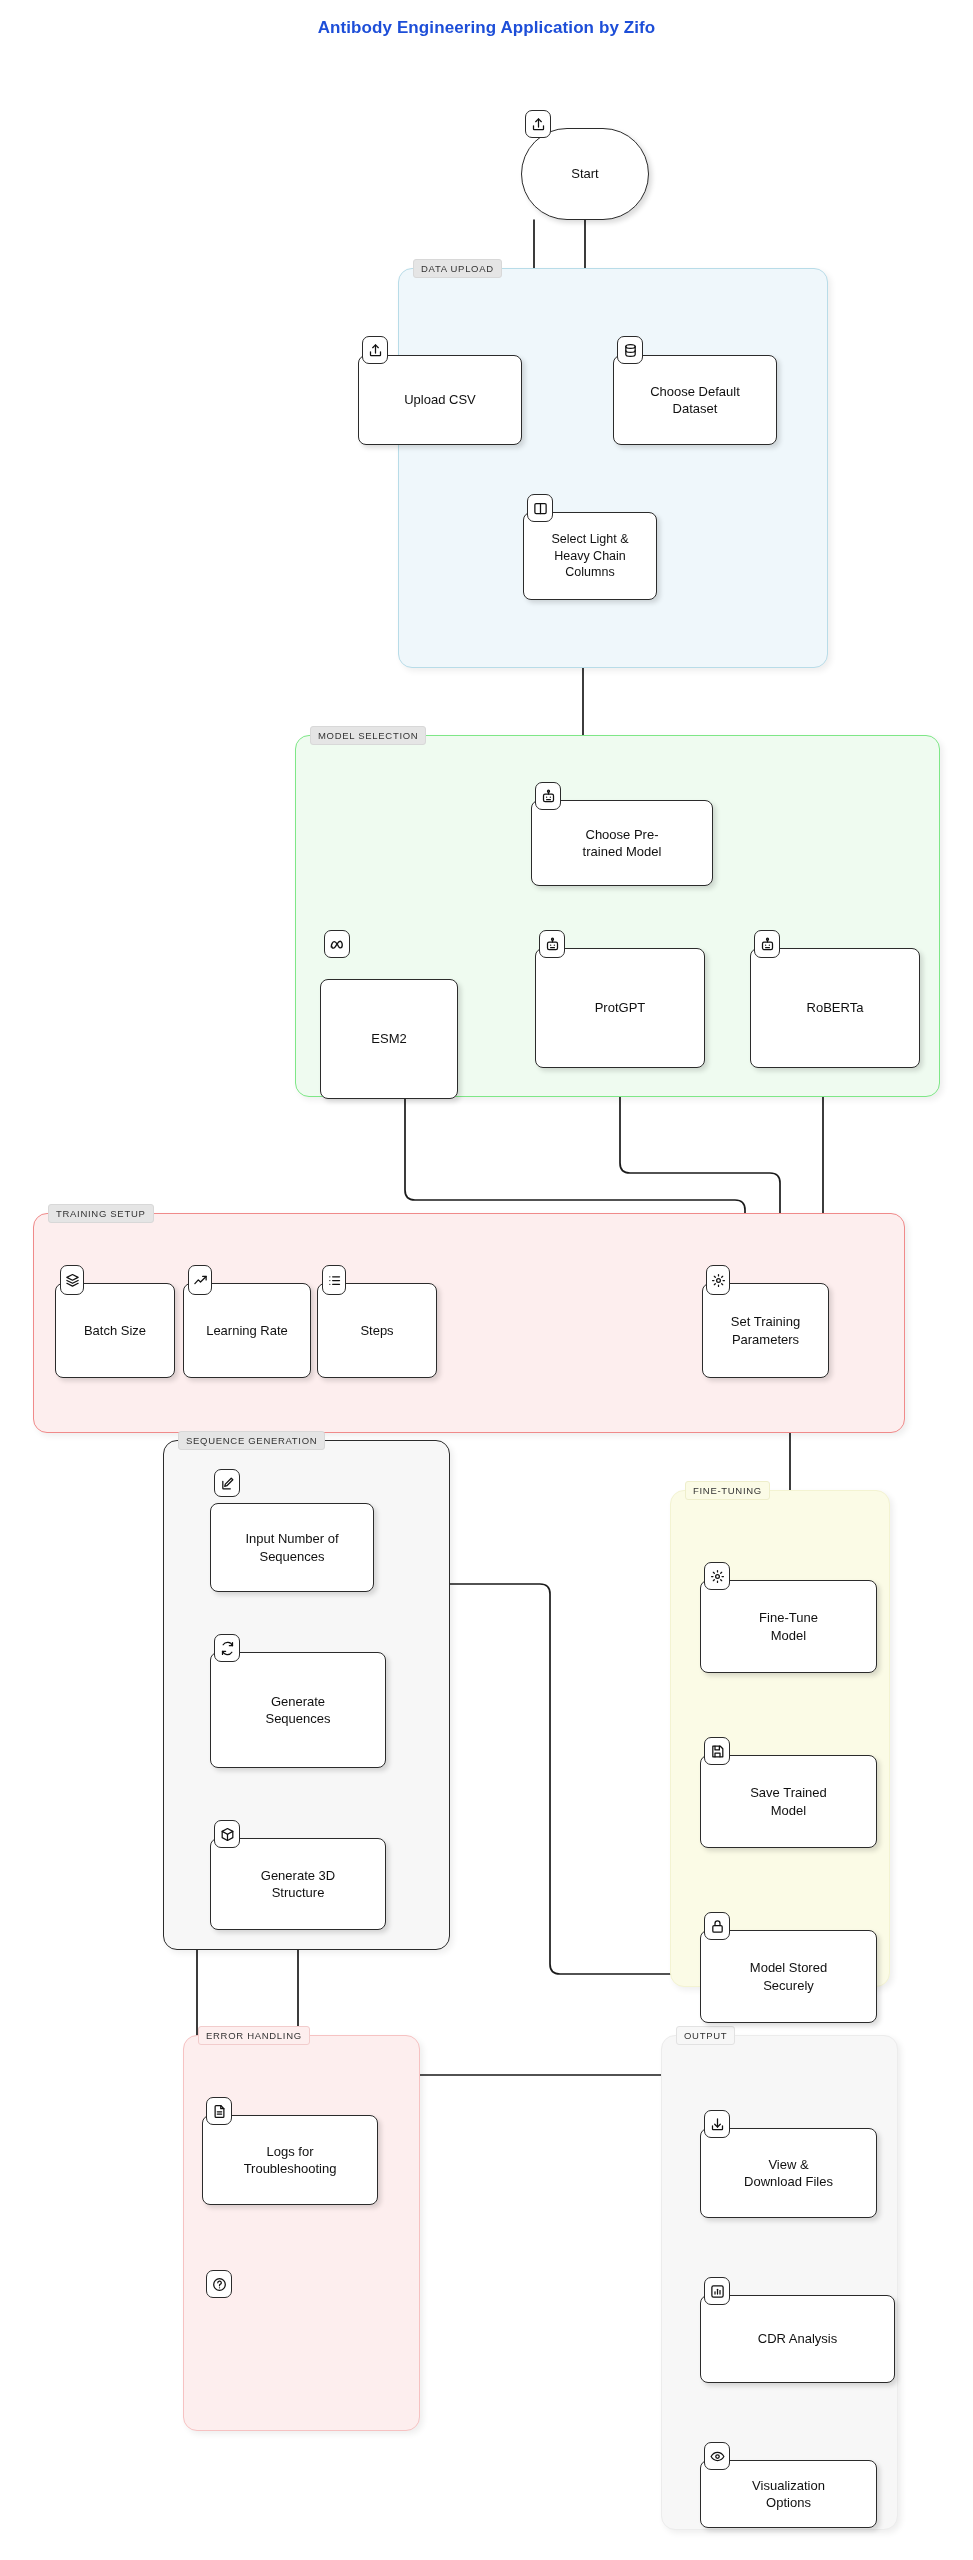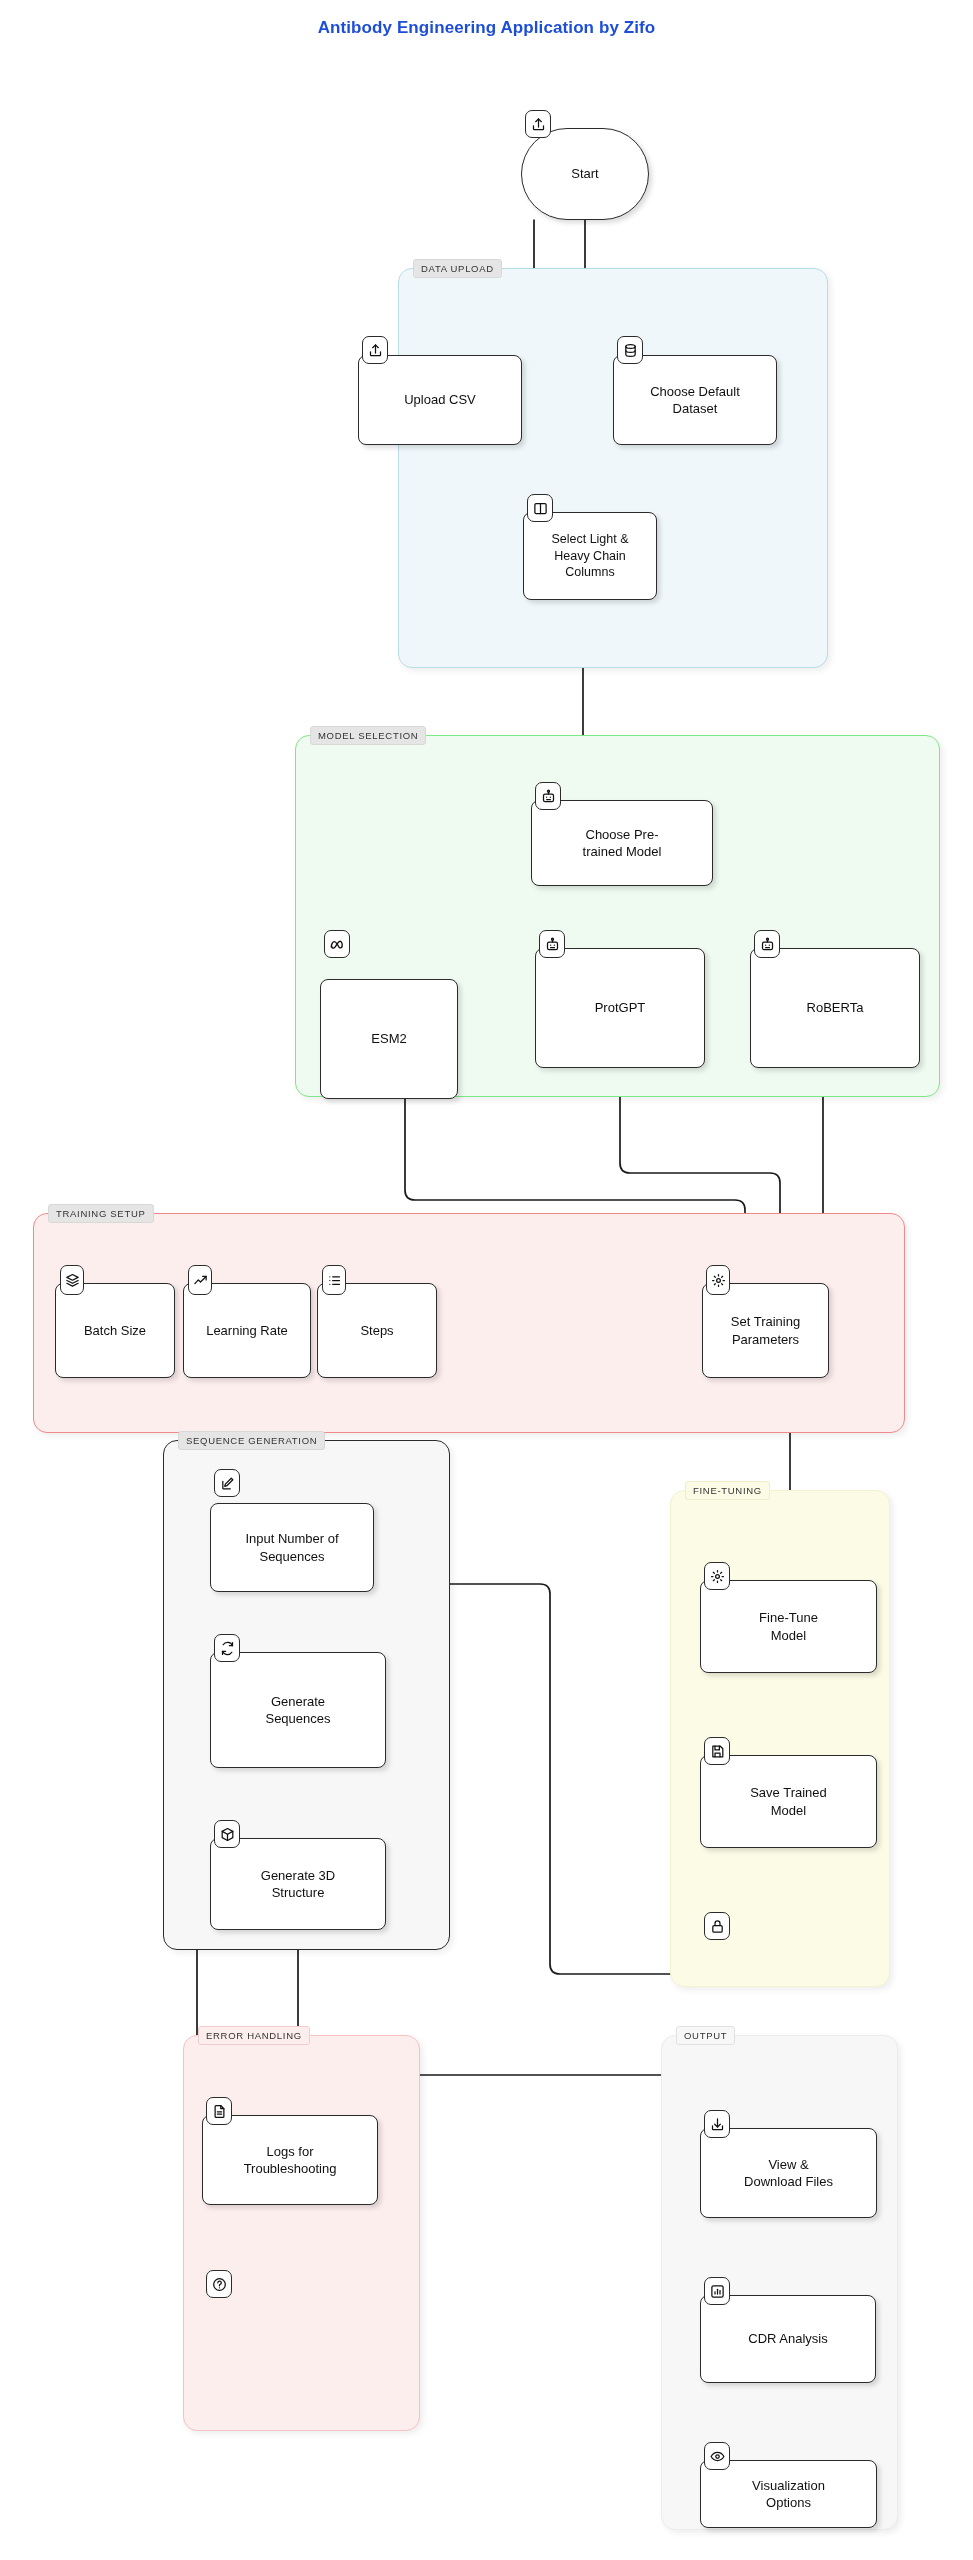--- a/index.html
+++ b/index.html
@@ -383,20 +383,24 @@
 Model</span>
   </div>
   <div class="badge" style="left:704px; top:1737px;">
     <svg width="15" height="15" viewBox="0 0 24 24" fill="none" stroke="#111" stroke-width="2" stroke-linecap="round" stroke-linejoin="round">
       <path d="M4.5 3.5h12L20.5 7.5v13h-16z"></path>
       <path d="M8 3.5v6h7v-6"></path>
         <path d="M8 20.5v-6h8v6"></path>
     </svg>
   </div>
 
+  <div class="node" style="left:700px; top:1930px; width:177px; height:93px;">
+    <span class="node-label">Model Stored
+Securely</span>
+  </div>
   <div class="badge" style="left:704px; top:1912px;">
     <svg width="15" height="15" viewBox="0 0 24 24" fill="none" stroke="#111" stroke-width="2" stroke-linecap="round" stroke-linejoin="round">
       <rect x="4.5" y="10.5" width="15" height="10.5" rx="2"></rect>
       <path d="M8 10.5V7a4 4 0 0 1 8 0v3.5"></path>
     </svg>
   </div>
 
   <div class="node" style="left:202px; top:2115px; width:176px; height:90px;">
     <span class="node-label">Logs for
 Troubleshooting</span>
@@ -422,21 +426,21 @@
 Download Files</span>
   </div>
   <div class="badge" style="left:704px; top:2110px;">
     <svg width="15" height="15" viewBox="0 0 24 24" fill="none" stroke="#111" stroke-width="2" stroke-linecap="round" stroke-linejoin="round">
       <path d="M12 3v13"></path>
         <path d="M7.5 11.5 12 16l4.5-4.5"></path>
       <path d="M4 14v5a1 1 0 0 0 1 1h14a1 1 0 0 0 1-1v-5"></path>
     </svg>
   </div>
 
-  <div class="node" style="left:700px; top:2295px; width:176px; height:88px;">
+  <div class="node" style="left:700px; top:2295px; width:195px; height:88px;">
     <span class="node-label">CDR Analysis</span>
   </div>
   <div class="badge" style="left:704px; top:2277px;">
     <svg width="15" height="15" viewBox="0 0 24 24" fill="none" stroke="#111" stroke-width="2" stroke-linecap="round" stroke-linejoin="round">
       <rect x="3" y="3" width="18" height="18" rx="2.5"></rect>
       <path d="M8 16v-3.5"></path>
         <path d="M12 16V8.5"></path>
         <path d="M16 16v-5.5"></path>
     </svg>
   </div>

